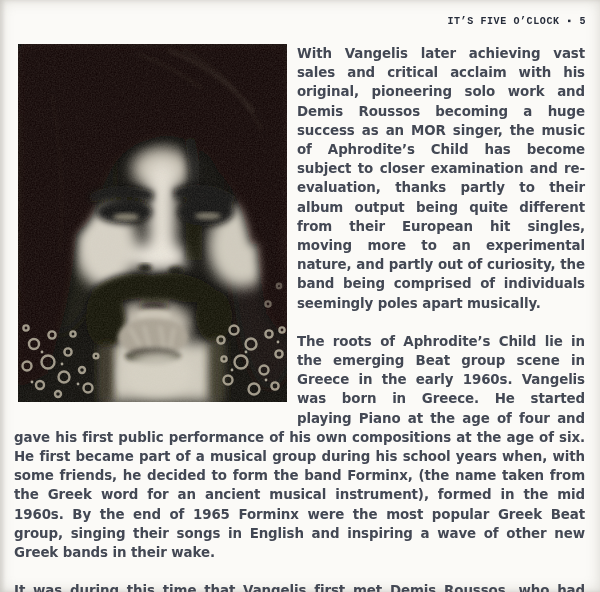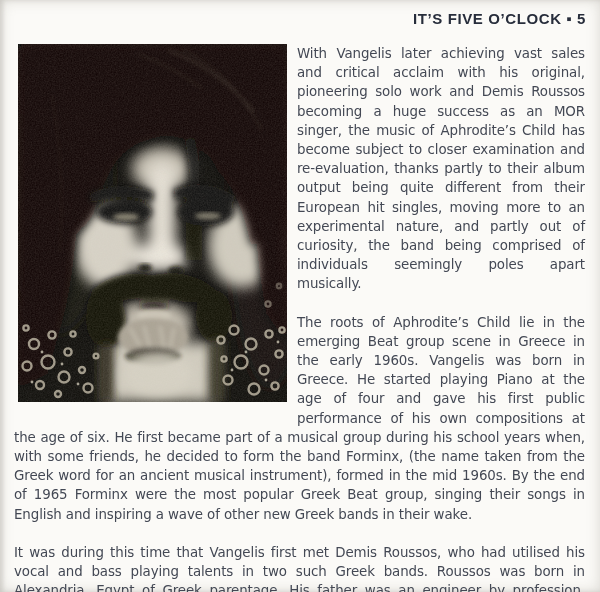--- a/index.html
+++ b/index.html
@@ -16,37 +16,37 @@
     box-shadow: inset 0 0 14px rgba(120,115,105,0.25), inset 3px 0 4px rgba(110,105,95,0.18);
     box-sizing: border-box;
   }
   .running-header {
     height: 24px;
     padding: 9px 14px 0 0;
     text-align: right;
     box-sizing: border-box;
   }
   .running-header .title {
-    font-family: Liberation Sans, sans-serif;
+    font-family: Liberation Mono, monospace;
     font-weight: bold;
-    font-size: 15px;
+    font-size: 10px;
     letter-spacing: 0.6px;
     color: #272d3b;
     text-transform: uppercase;
   }
   .article {
     margin-top: 20px;
     padding: 0 15px 0 14px;
     color: #434854;
     font-size: 13.4px;
     line-height: 19.2px;
     text-align: justify;
     letter-spacing: -0.1px;
   }
-  .article p { margin: 16px 0 19px 0; }
+  .article p { margin: 16px 0 19px 0; font-weight: bold; }
   .article p:last-child { margin-bottom: 0; }
   figure.portrait {
     float: left;
     width: 269px; height: 358px;
     margin: 0 10px 8px 4px;
     padding: 0;
   }
   figure.portrait svg { display: block; }
 </style>
 </head>

